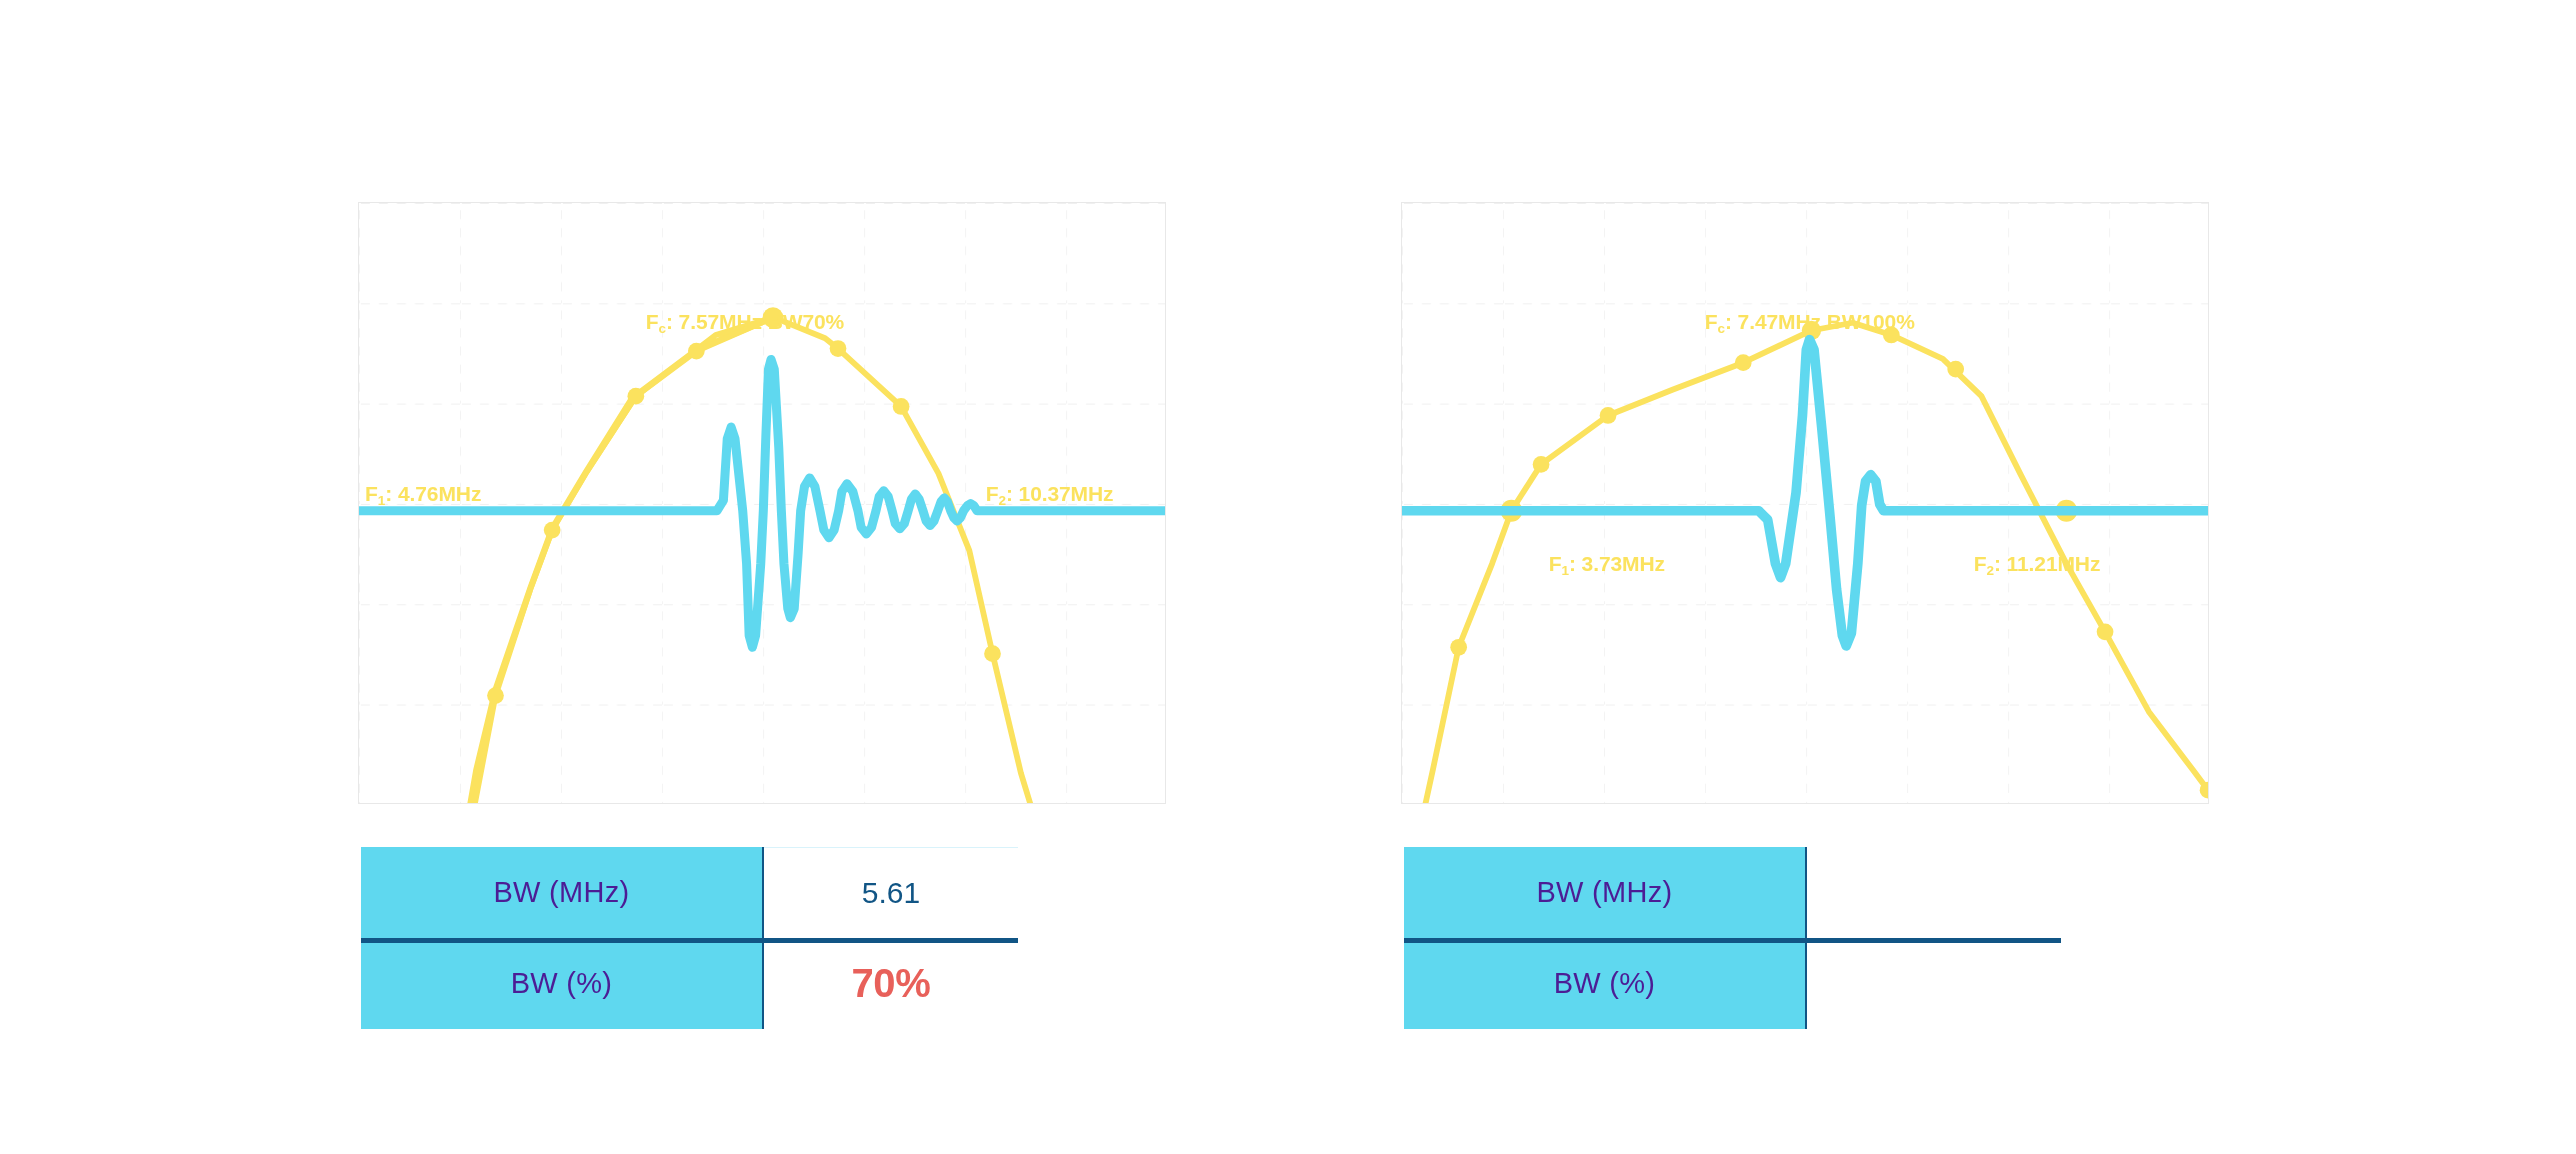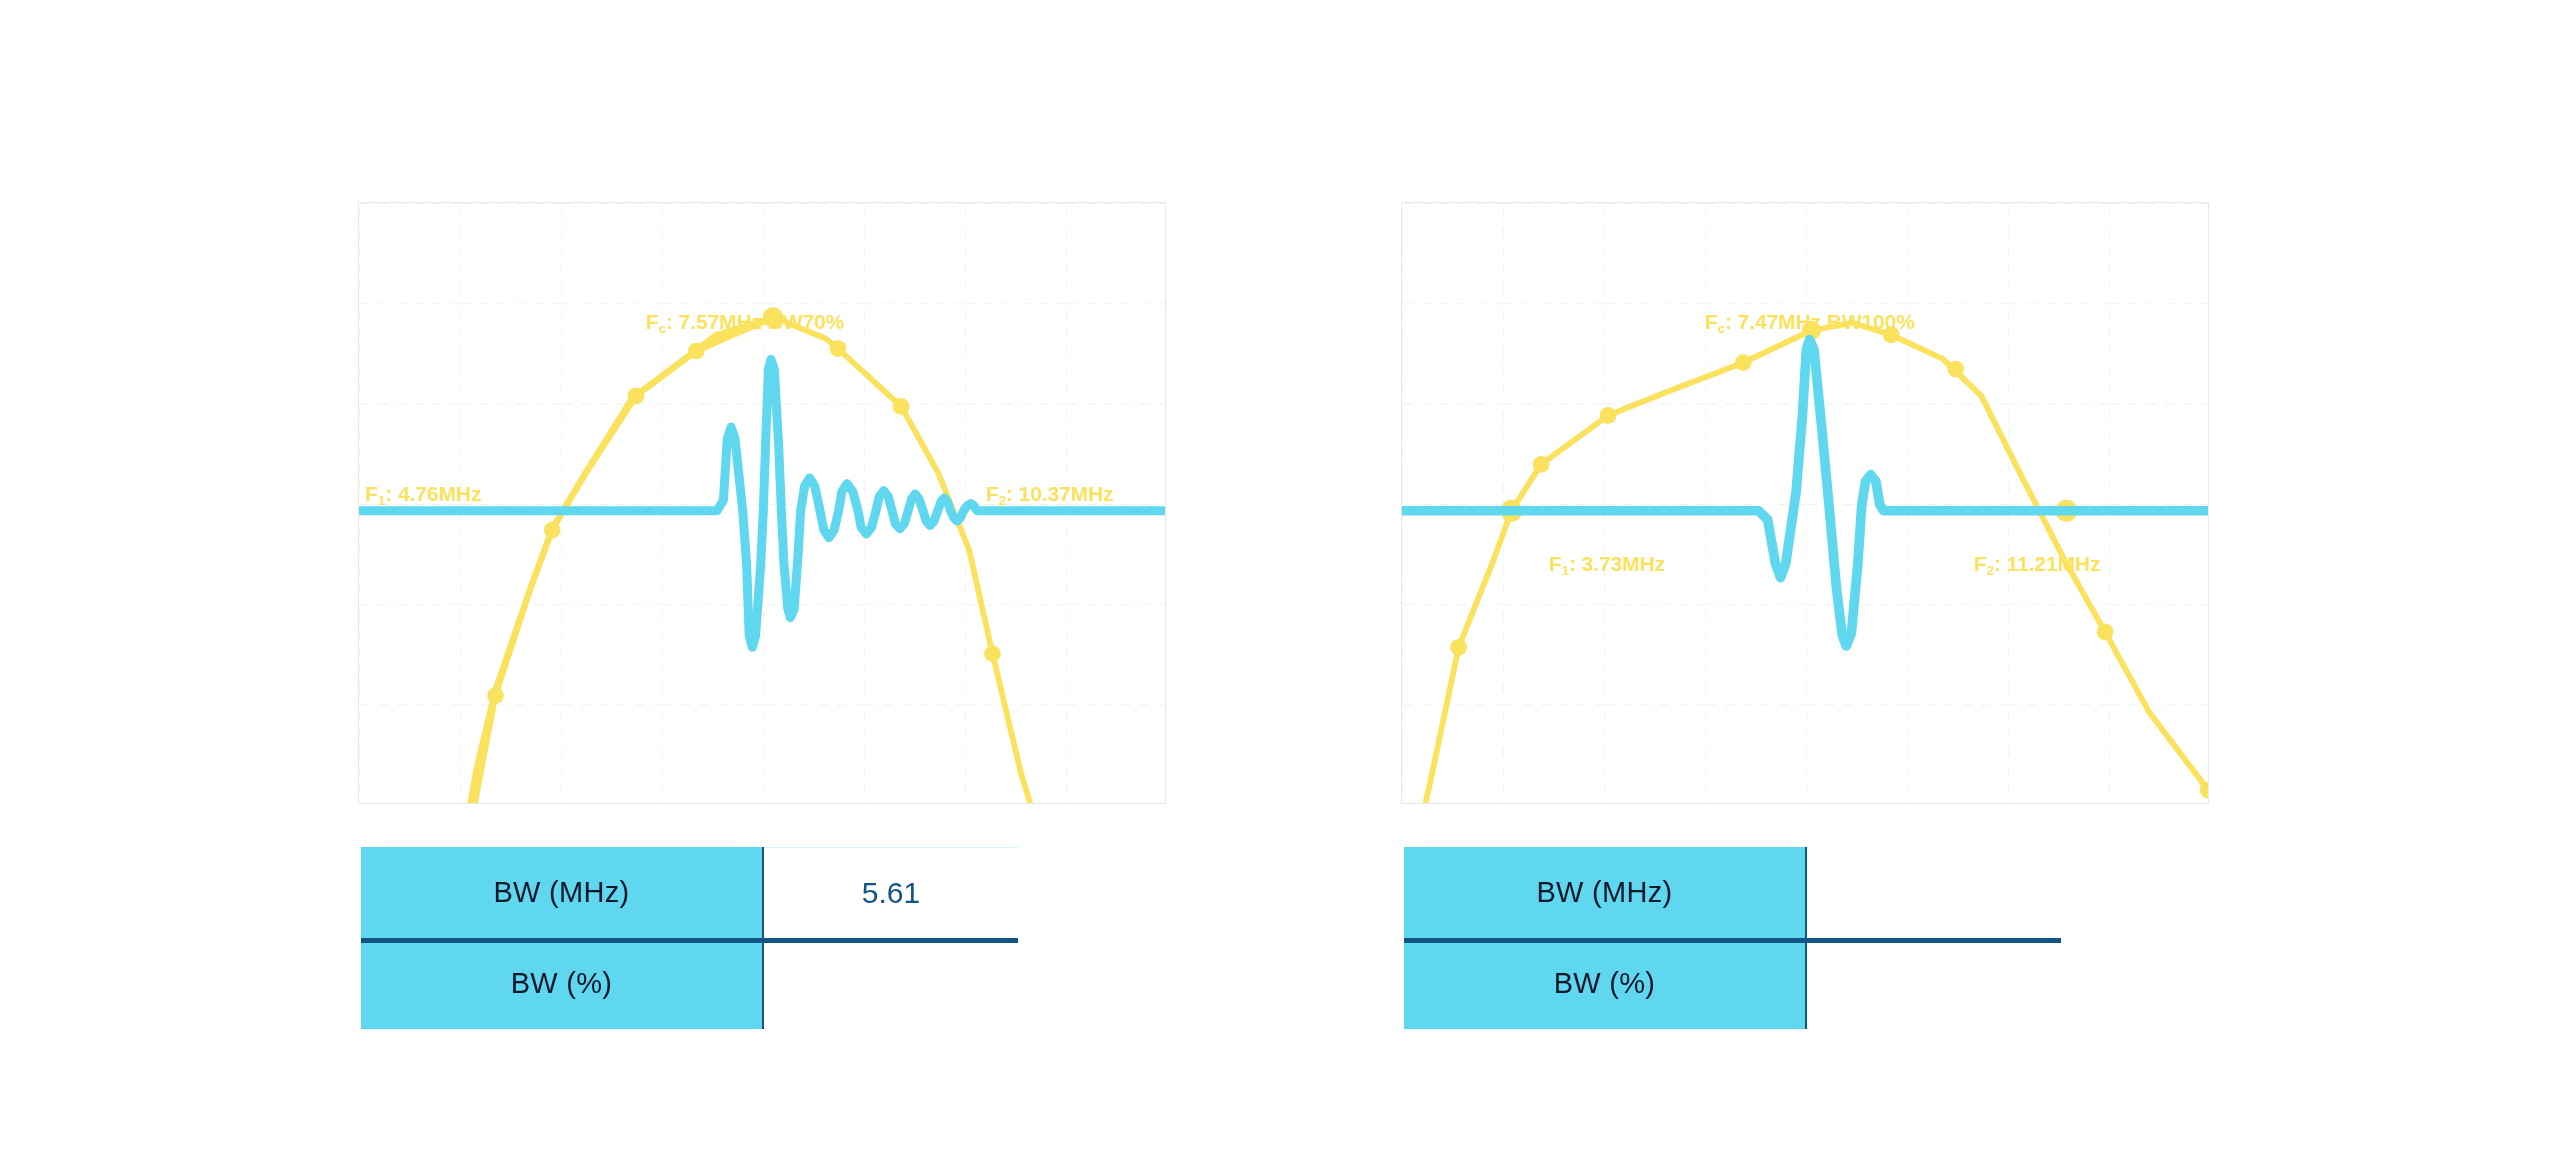--- a/index.html
+++ b/index.html
@@ -103,21 +103,21 @@
     box-sizing: border-box;
   }
   .cell-head {
     width: 403px;
     background: #5FD8EF;
     display: flex;
     align-items: center;
     justify-content: center;
     box-sizing: border-box;
     border-right: 2.6px solid #115585;
-    color: #0f172a;
+    color: #4c1d95;
     font-size: 29px;
     font-weight: 400;
     letter-spacing: 0.3px;
   }
   .cell-value {
     flex: 1;
     display: flex;
     align-items: center;
     justify-content: center;
     box-sizing: border-box;
@@ -215,20 +215,23 @@
 
     <div class="result-table">
       <div class="result-row row-top">
         <div class="cell-head">BW (MHz)</div>
         <div class="cell-value">
           <span class="val-mhz">5.61</span>
         </div>
       </div>
       <div class="result-row">
         <div class="cell-head">BW (%)</div>
+        <div class="cell-value">
+          <span class="val-pct">70%</span>
+        </div>
       </div>
       <div class="row-divider"></div>
     </div>
   </div>
 
   <div class="panel-group" id="group-right">
 
     <div class="chart-frame">
       <svg class="chart-svg" viewBox="0 0 1255 935" preserveAspectRatio="none">
         <defs>

